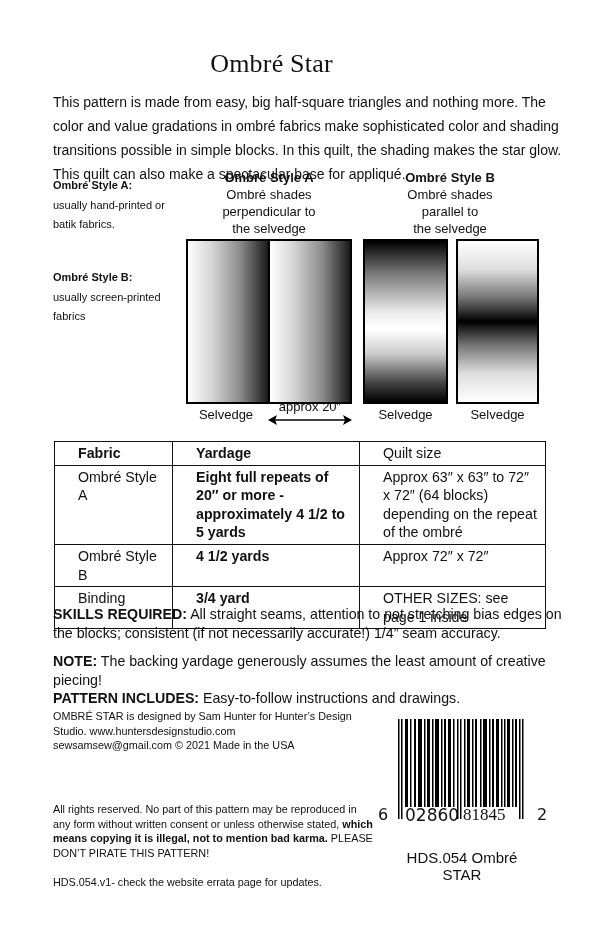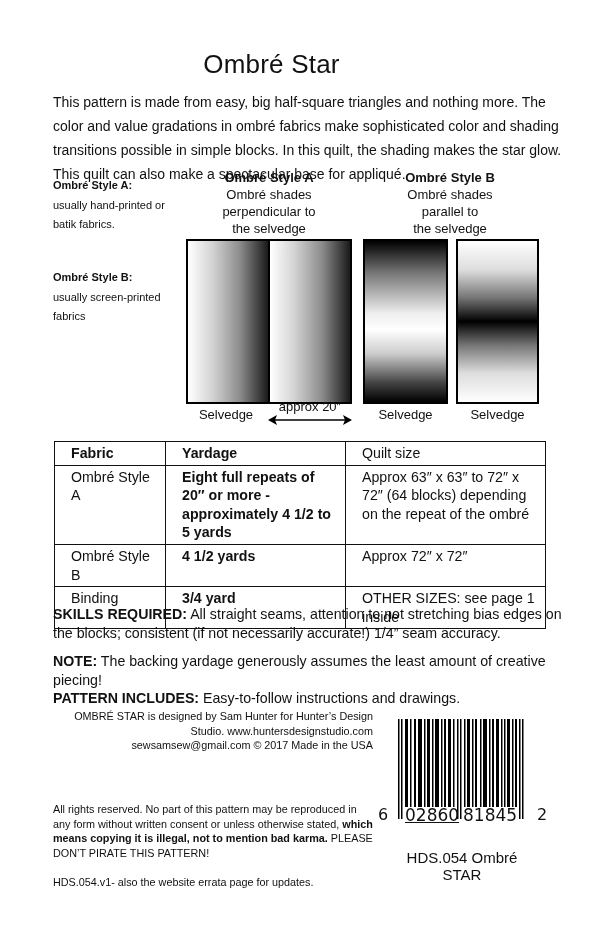--- a/index.html
+++ b/index.html
@@ -1,33 +1,33 @@
 <!DOCTYPE html>
 <html><head>
 <meta charset="utf-8">
 <style>
   html, body { margin: 0; padding: 0; background: #ffffff; }
   body { width: 600px; height: 927px; position: relative; overflow: hidden; color: #111; font-family: "Liberation Sans", "DejaVu Sans", sans-serif; }
   .abs { position: absolute; }
-  .title { left: 0; width: 543px; top: 48px; text-align: center; font-size: 26px; font-weight: normal; letter-spacing: 0.2px; line-height: 32px; }
+  .title { left: 0; width: 543px; top: 48px; text-align: center; font-size: 26px; font-weight: normal; letter-spacing: 0.2px; line-height: 32px; font-family: Liberation Serif, serif; }
   .intro { left: 53px; width: 510px; top: 90px; font-size: 14px; line-height: 24px; }
   .side-label { left: 53px; width: 120px; font-size: 11px; line-height: 19.5px; }
   .side-label b { font-weight: bold; }
   .diag-head { text-align: center; font-size: 13px; line-height: 17px; }
   .diag-head b { font-weight: bold; }
   .swatch { border: 2px solid #000; box-sizing: border-box; }
   .swatch-a { left: 186px; top: 239px; width: 166px; height: 165px; display: flex; }
   .swatch-a .half { flex: 1; background: linear-gradient(to right, #ffffff 0%, #d4d4d4 30%, #8c8c8c 65%, #1a1a1a 100%); }
   .swatch-a .half + .half { border-left: 2px solid #000; }
   .swatch-b1 { left: 363px; top: 239px; width: 85px; height: 165px; background: linear-gradient(to bottom, #000 0%, #777 20%, #eee 45%, #fff 55%, #ccc 70%, #444 88%, #000 100%); }
   .swatch-b2 { left: 456px; top: 239px; width: 83px; height: 165px; background: linear-gradient(to bottom, #fff 0%, #ddd 18%, #777 35%, #000 50%, #777 65%, #ddd 82%, #fff 100%); }
   .caption { font-size: 13px; line-height: 16px; text-align: center; }
   .arrow { left: 268px; top: 414px; width: 84px; height: 12px; }
   table.yard { position: absolute; left: 54px; top: 441px; width: 492px; border-collapse: collapse; font-size: 14.2px; line-height: 18.6px; }
-  table.yard td { border: 1.6px solid #111; padding: 2px 6px 2px 16px; vertical-align: top; }
+  table.yard td { border: 1.6px solid #111; padding: 2px 6px 2px 23px; vertical-align: top; }
   table.yard td.c1 { width: 88px; }
   table.yard td.c2 { width: 157px; font-weight: bold; }
   table.yard tr.hdr td.bold { font-weight: bold; }
   .para { left: 53px; width: 510px; font-size: 14.2px; line-height: 19px; }
   .para b { font-weight: bold; }
   .small { left: 53px; width: 320px; font-size: 10.8px; line-height: 14.6px; }
   .small b { font-weight: bold; }
   .barcode { left: 386px; top: 719px; width: 150px; height: 100px; }
   .bc-digit { font-size: 16px; line-height: 16px; font-family: "DejaVu Sans", sans-serif; }
   .bc-label { left: 392px; width: 140px; top: 849px; font-size: 15px; text-align: center; }
@@ -106,29 +106,29 @@
 <div class="abs para" style="top:605px;">
   <b>SKILLS REQUIRED:</b><span> All straight seams, attention to not stretching bias edges on the blocks; consistent (if not necessarily accurate!) 1/4” seam accuracy.</span>
 </div>
 <div class="abs para" style="top:652px;">
   <b>NOTE:</b><span> The backing yardage generously assumes the least amount of creative piecing!</span>
 </div>
 <div class="abs para" style="top:689px;">
   <b>PATTERN INCLUDES:</b><span> Easy-to-follow instructions and drawings.</span>
 </div>
 
-<div class="abs small" style="top:709px;text-align:right;">
+<div class="abs small" style="top:709px;">
   <span>OMBRÉ STAR is designed by Sam Hunter for Hunter’s Design Studio. www.huntersdesignstudio.com</span><br>
-  <span>sewsamsew@gmail.com © 2017  Made in the USA</span>
+  <span>sewsamsew@gmail.com © 2021  Made in the USA</span>
 </div>
 
 <div class="abs small" style="top:802px;">
   <span>All rights reserved. No part of this pattern may be reproduced in any form without written consent or unless otherwise stated, </span><b>which means copying it is illegal, not to mention bad karma.</b><span> PLEASE DON’T PIRATE THIS PATTERN!</span><br>
   <br>
-  <span>HDS.054.v1- also the website errata page for updates.</span>
+  <span>HDS.054.v1- check the website errata page for updates.</span>
 </div>
 
 <svg class="abs barcode" viewBox="0 0 150 100" preserveAspectRatio="none">
   <g fill="#000">
     <rect x="12" y="0" width="1.5" height="100"></rect>
       <rect x="15" y="0" width="1.5" height="100"></rect>
     <rect x="19" y="0" width="3" height="88"></rect>
       <rect x="24" y="0" width="1.5" height="88"></rect>
     <rect x="28" y="0" width="2" height="88"></rect>
       <rect x="32" y="0" width="4" height="88"></rect>
@@ -154,16 +154,16 @@
       <rect x="115" y="0" width="1.5" height="88"></rect>
     <rect x="118" y="0" width="1.5" height="88"></rect>
       <rect x="121" y="0" width="3" height="88"></rect>
     <rect x="126" y="0" width="1.5" height="88"></rect>
       <rect x="129" y="0" width="2" height="88"></rect>
     <rect x="133" y="0" width="1.5" height="100"></rect>
       <rect x="136" y="0" width="1.5" height="100"></rect>
   </g>
 </svg>
 <div class="abs bc-digit" style="left:378px; top:807px;">6</div>
-<div class="abs bc-digit" style="left:405px; width:54px; text-align:center; top:807px; font-size:17px;text-decoration:underline;">02860</div>
-<div class="abs bc-digit" style="left:463px; width:54px; text-align:center; top:807px; font-size:17px;">81845</div>
+<div class="abs bc-digit" style="left:405px; width:54px; text-align:center; top:807px; font-size:17px;">02860</div>
+<div class="abs bc-digit" style="left:463px; width:54px; text-align:left; top:807px; font-size:17px;font-family:Liberation Serif, serif;">81845</div>
 <div class="abs bc-digit" style="left:537px; top:807px;">2</div>
 <div class="abs bc-label">HDS.054 Ombré STAR</div>
 
 </body></html>

